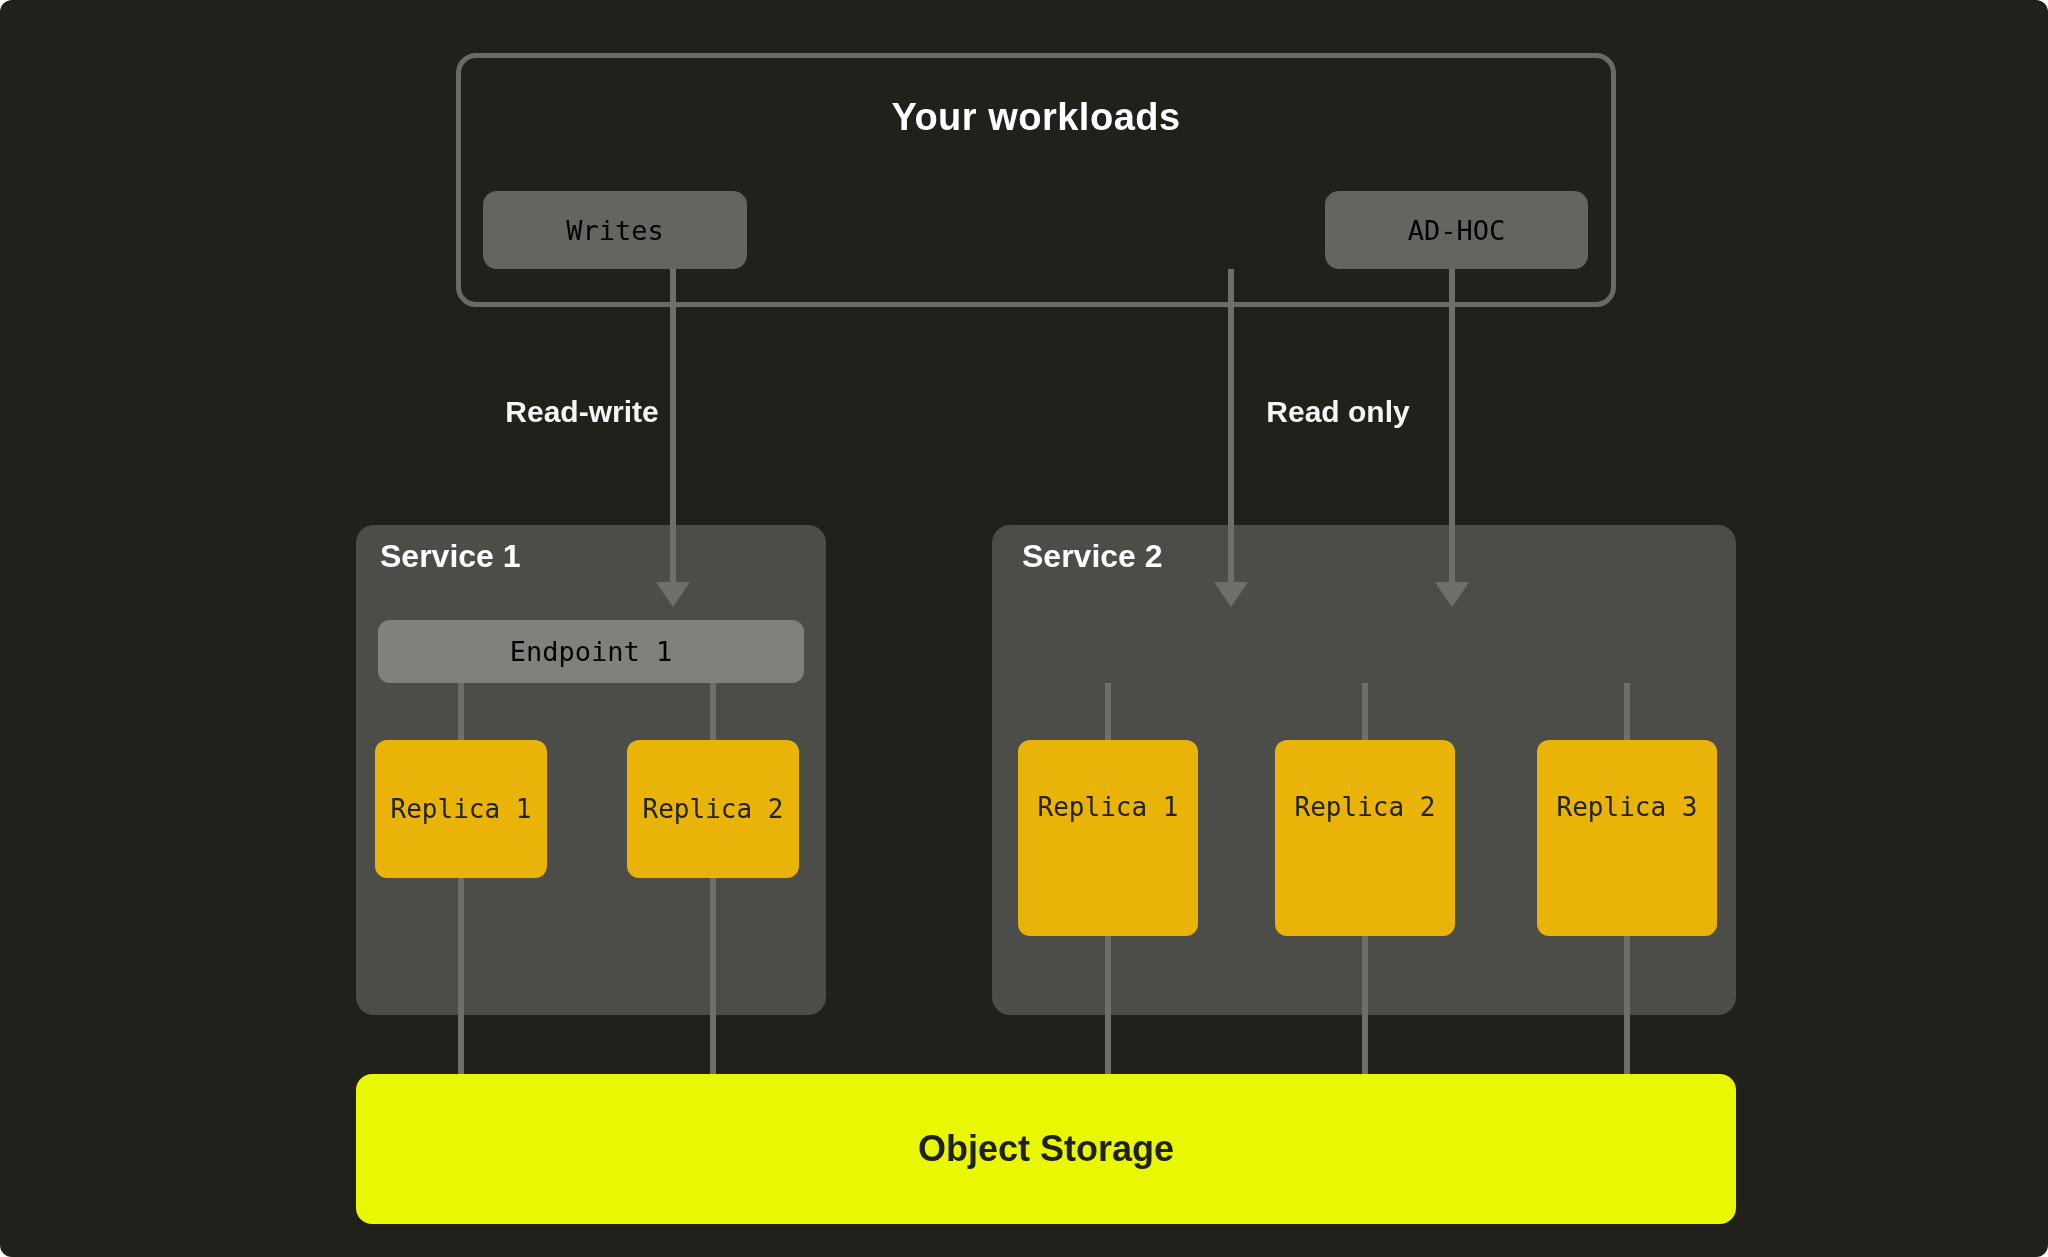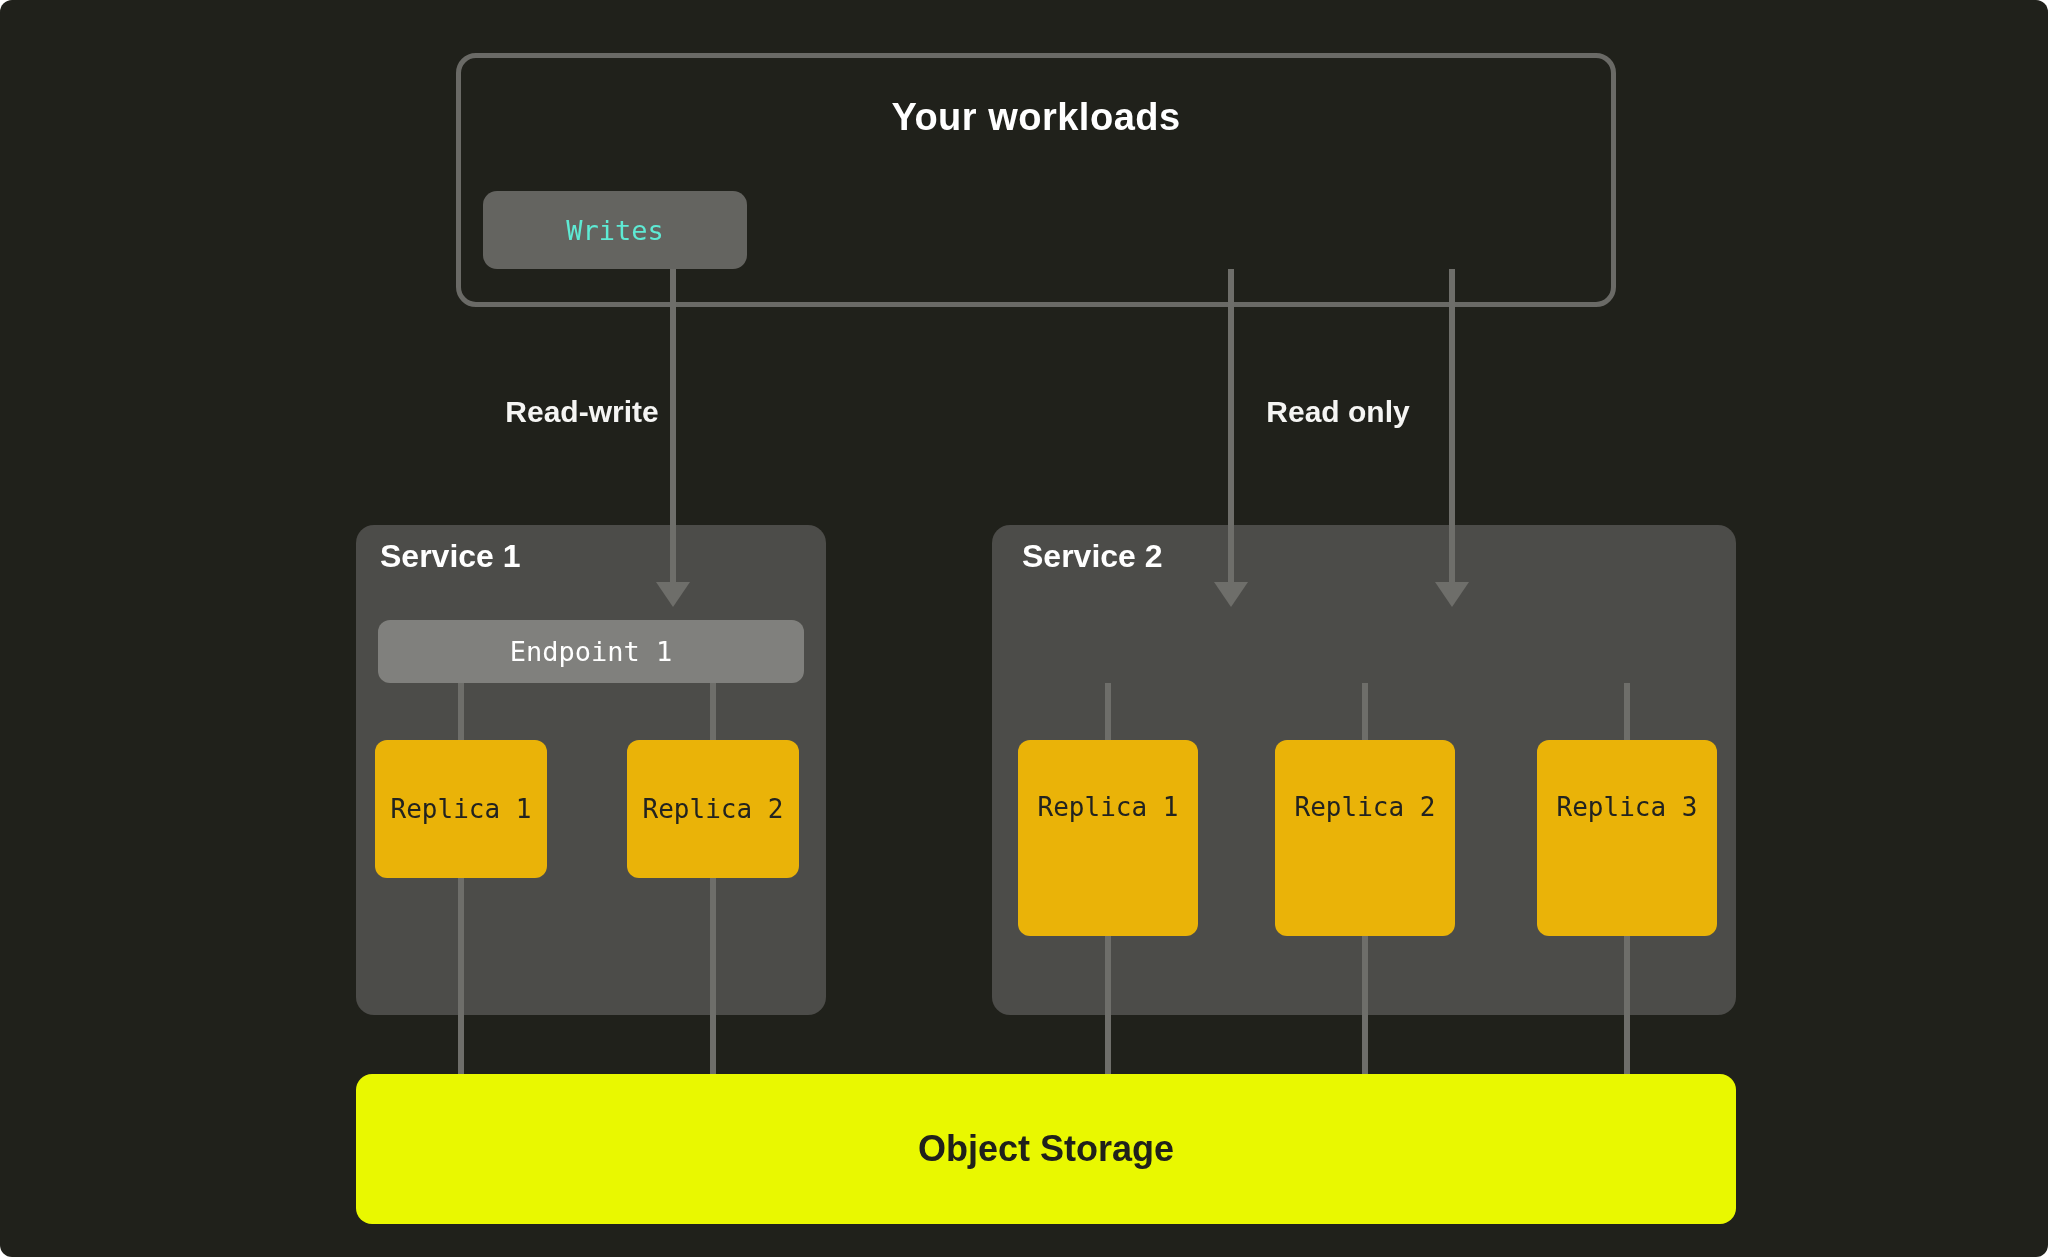--- a/index.html
+++ b/index.html
@@ -49,21 +49,21 @@
     position: absolute;
     top: 191px;
     height: 78px;
     background: #646460;
     border-radius: 14px;
     display: flex;
     align-items: center;
     justify-content: center;
     font-family: "DejaVu Sans Mono", monospace;
     font-size: 27px;
-    color: #5eead4;
+    color: #000000;
     z-index: 3;
   }
   .chip.writes  { left: 483px;  width: 264px; }
   .chip.cfa     { left: 856px;  width: 437px; }
   .chip.adhoc   { left: 1325px; width: 263px; }
   
   .flow-label {
     position: absolute;
     transform: translate(-50%, -50%);
     font-size: 30px;
@@ -100,21 +100,21 @@
     position: absolute;
     top: 620px;
     height: 63px;
     background: #80807d;
     border-radius: 12px;
     display: flex;
     align-items: center;
     justify-content: center;
     font-family: "DejaVu Sans Mono", monospace;
     font-size: 27px;
-    color: #ffffff;
+    color: #000000;
     z-index: 3;
   }
   .endpoint.e1 { left: 378px;  width: 426px; }
   .endpoint.e2 { left: 1014px; width: 700px; }
   .replica {
     position: absolute;
     top: 740px;
     background: #eab308;
     border-radius: 12px;
     display: flex;
@@ -174,20 +174,23 @@
       <line x1="1627" y1="683" x2="1627" y2="1074"></line>
     </g>
   </svg>
 
   <div class="workloads-box"></div>
   <div class="workloads-title">Your workloads</div>
 
   <div class="chip writes">
     <span>Writes</span>
   </div>
+  <div class="chip adhoc">
+    <span>AD-HOC</span>
+  </div>
 
   <div class="flow-label rw">Read-write</div>
   <div class="flow-label ro">Read only</div>
 
   <div class="service s1"></div>
   <div class="service-title s1">Service 1</div>
   <div class="endpoint e1">
     <span>Endpoint 1</span>
   </div>
   <div class="replica short s1r1">

